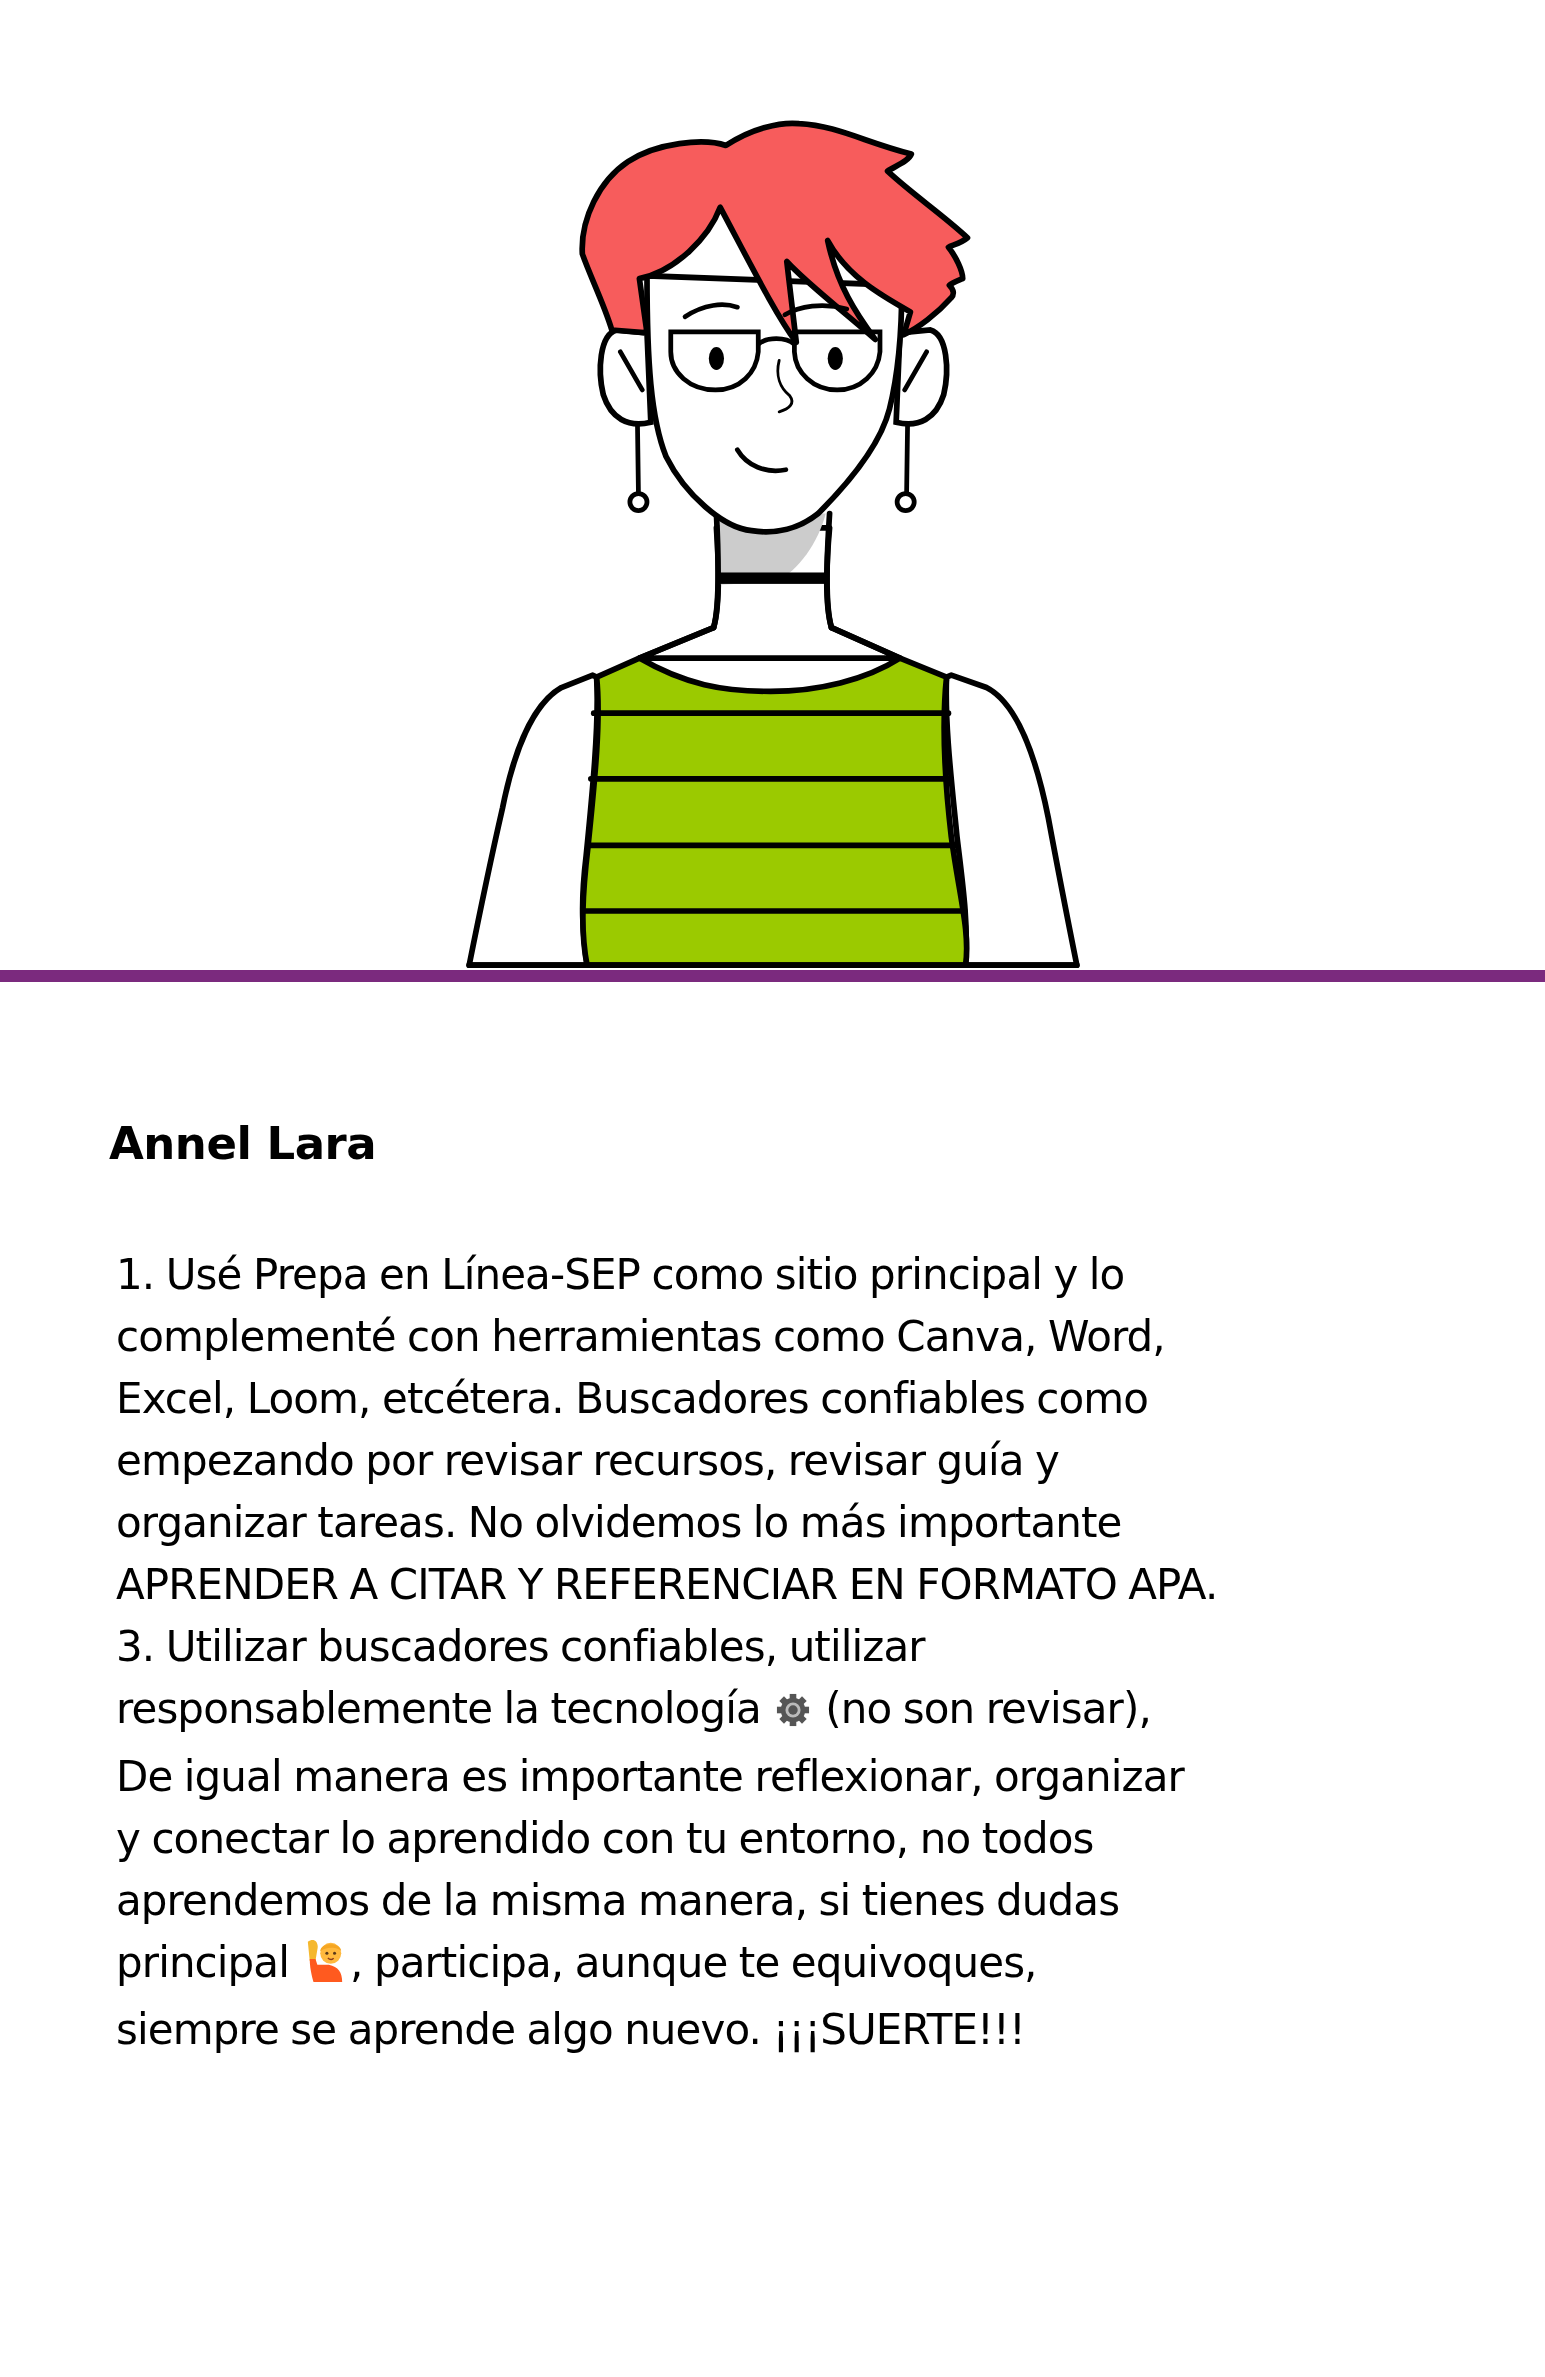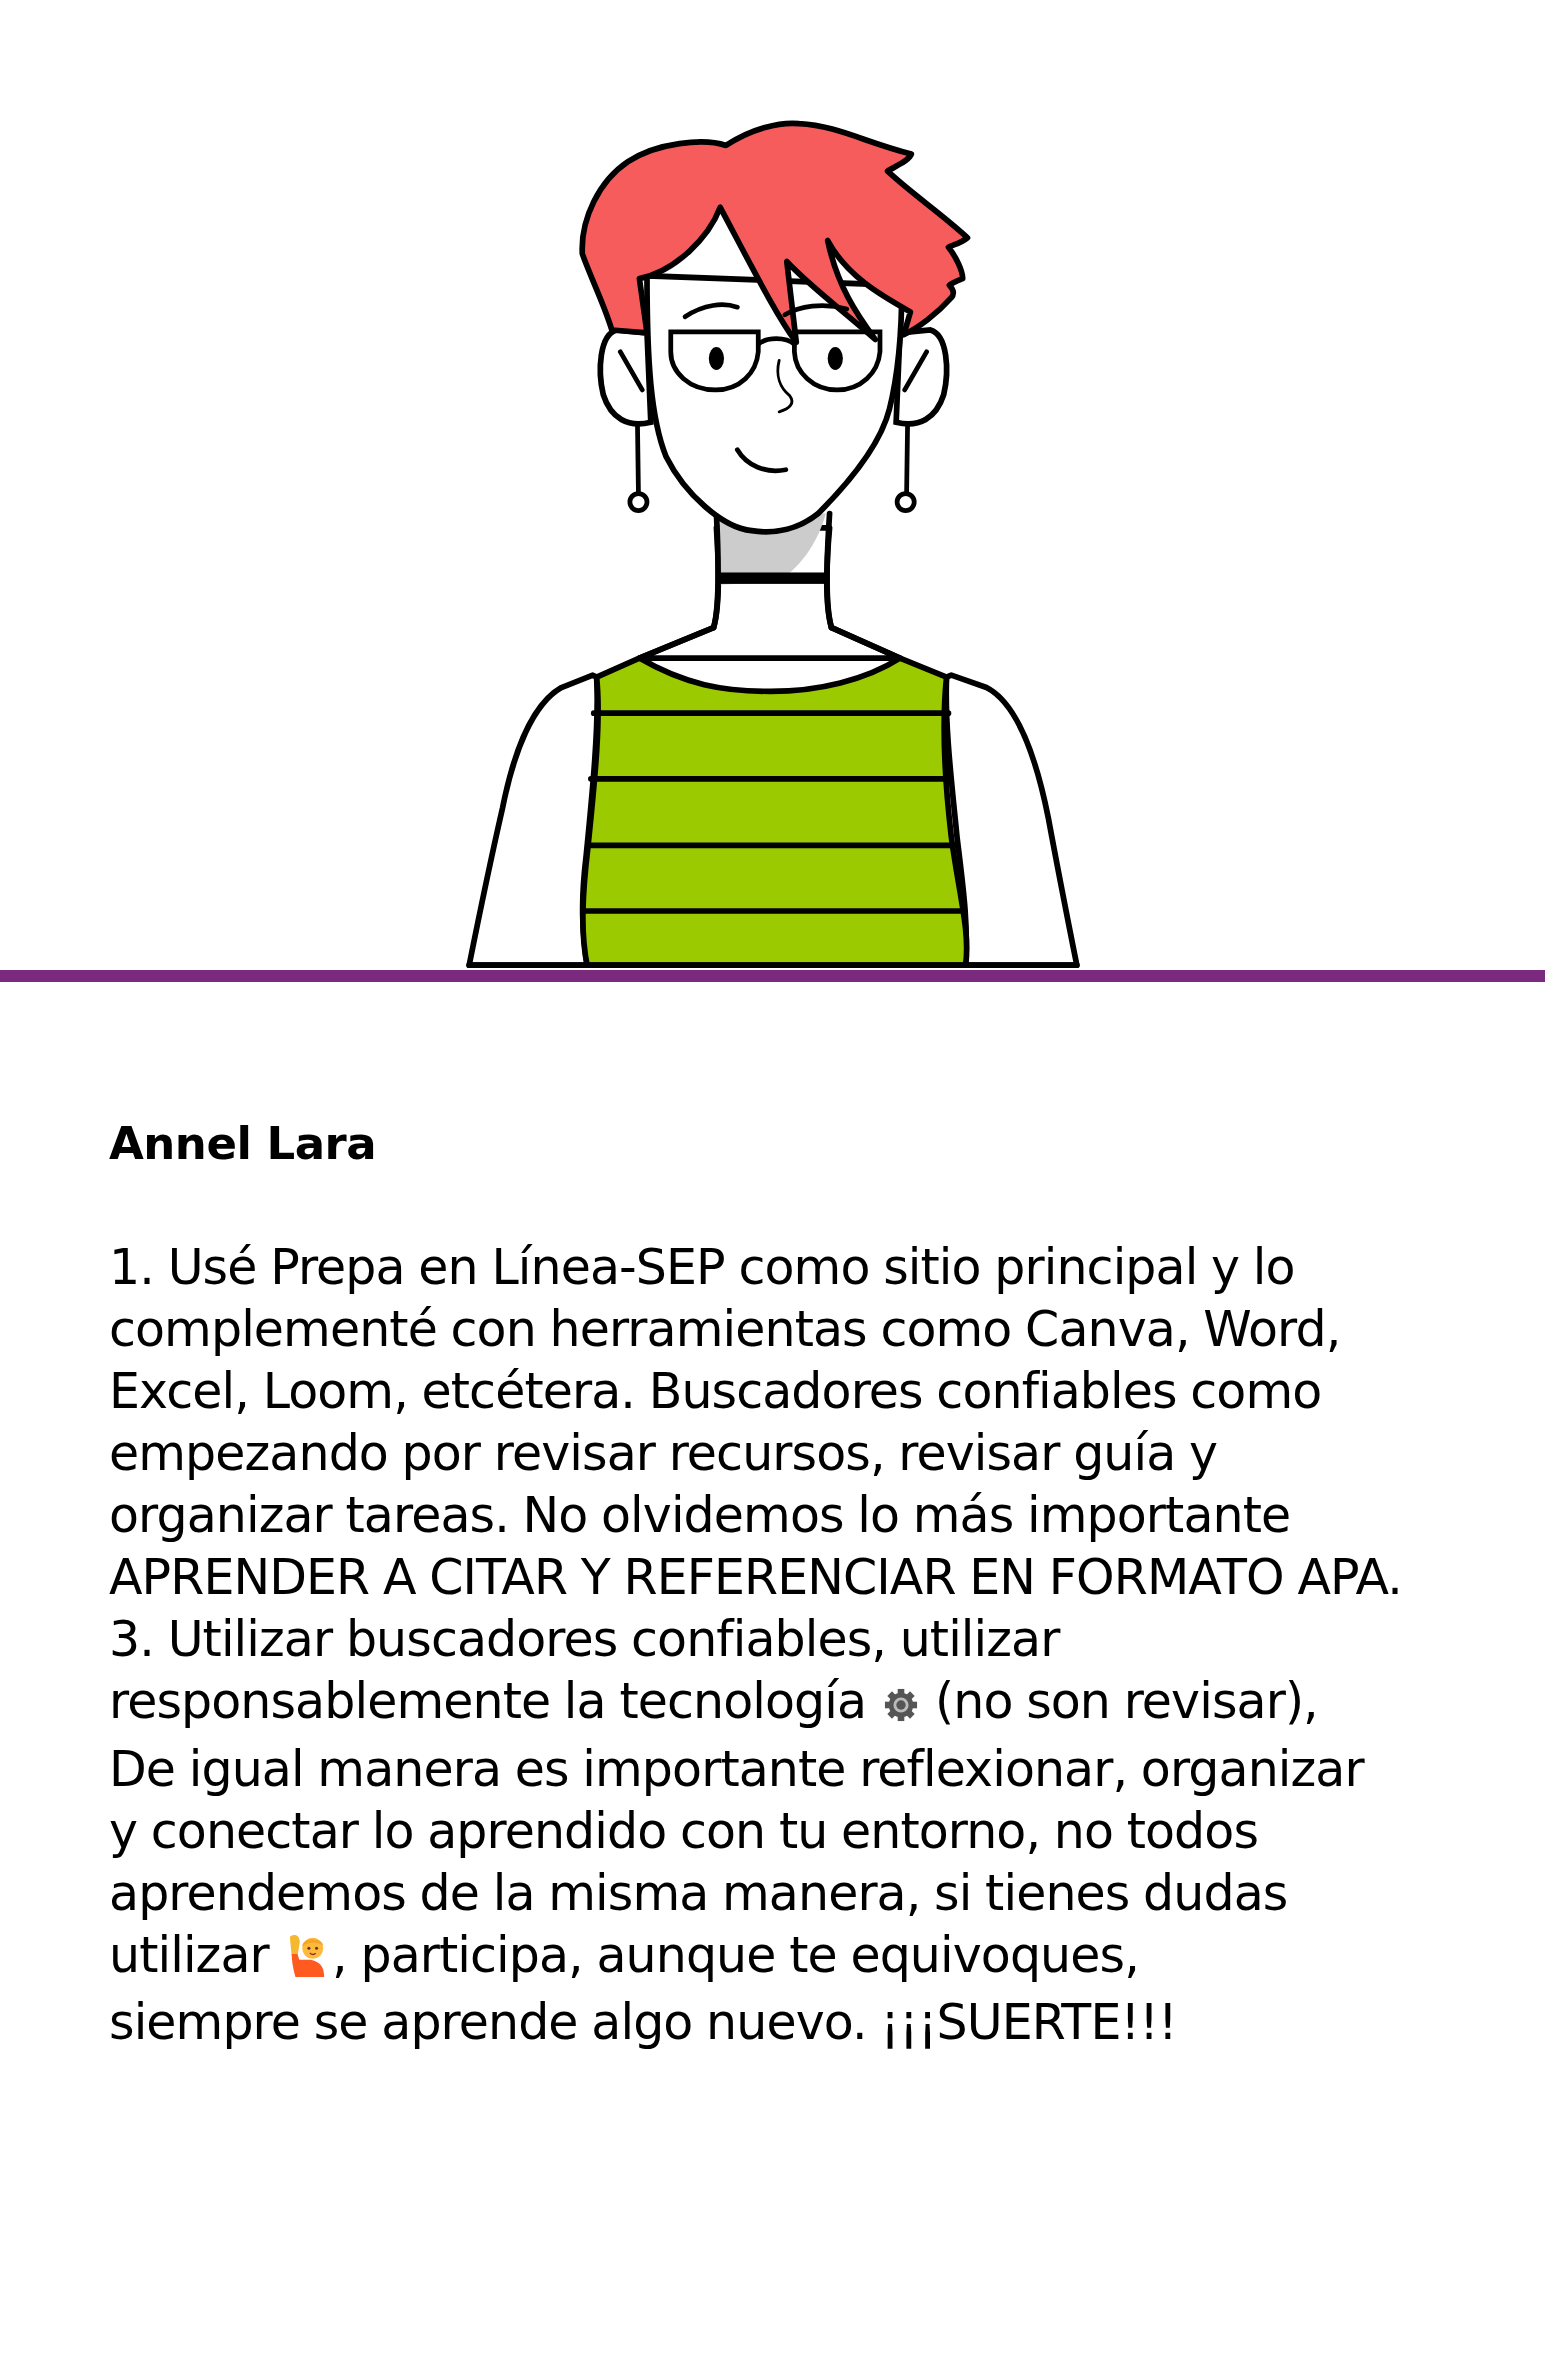--- a/index.html
+++ b/index.html
@@ -3,21 +3,21 @@
 <meta charset="utf-8">
 <style>
   html, body { margin: 0; padding: 0; background: #ffffff; }
   body { width: 1546px; height: 2378px; position: relative; overflow: hidden;
          font-family: "DejaVu Sans", "Liberation Sans", sans-serif; color: #000; }
   .illustration { position: absolute; left: 0; top: 0; width: 1546px; height: 989px; }
   .divider { position: absolute; left: 0; top: 970px; width: 1546px; height: 12.4px; }
   .card-text { position: absolute; left: 109px; top: 1113px; width: 1332px; }
   .author-name { font-weight: bold; font-size: 45px; line-height: 62px; margin: 0; height: 62px; letter-spacing: -0.5px; }
   .spacer { height: 62px; }
-  .body-text { font-size: 49px; line-height: 62px; margin: 0; letter-spacing: -0.9px; word-spacing: -1px; }
+  .body-text { font-size: 42px; line-height: 62px; margin: 7px; letter-spacing: -0.9px; word-spacing: -1px; }
   .line { display: block; white-space: nowrap; }
   .b { font-weight: normal; }
   .emoji { display: inline-block; vertical-align: -5.7px; margin: 0 3.8px; }
 </style>
 </head>
 <body>
 
 <svg class="illustration" viewBox="0 0 1625 1040" xmlns="http://www.w3.org/2000/svg">
   <g stroke="#000" stroke-width="6" stroke-linejoin="round" stroke-linecap="round">
 
@@ -110,21 +110,21 @@
               <rect x="-3.5" y="-17" width="7" height="8" fill="#555" transform="rotate(225)"></rect>
               <rect x="-3.5" y="-17" width="7" height="8" fill="#555" transform="rotate(270)"></rect>
               <rect x="-3.5" y="-17" width="7" height="8" fill="#555" transform="rotate(315)"></rect>
               <circle r="8" fill="#bbb"></circle>
               <circle r="5" fill="#555"></circle>
             </g>
           </svg></span><span> (no son revisar),</span></span>
       <span class="line"><span>De igual manera es importante reflexionar, organizar</span></span>
       <span class="line"><span>y conectar lo aprendido con tu entorno, no todos</span></span>
       <span class="line"><span>aprendemos de la misma manera, si tienes dudas</span></span>
-      <span class="line"><span>utilizar </span><span class="emoji"><svg width="42" height="44" viewBox="0 0 44 46">
+      <span class="line"><span>principal </span><span class="emoji"><svg width="42" height="44" viewBox="0 0 44 46">
             <path d="M4 4 C10 -1 16 4 14 12 L12 24 L6 24 Z" fill="#F5B82E"></path>
             <path d="M6 22 C6 34 10 46 10 46 L40 46 C40 36 36 30 26 28 L14 28 L12 22 Z" fill="#FF5A1F"></path>
             <circle cx="28" cy="16" r="11" fill="#FFB93E"></circle>
             <path d="M17 14 C17 4 39 4 39 14 C36 9 22 9 17 14 Z" fill="#F5A623"></path>
             <circle cx="24" cy="16" r="1.6" fill="#5a3a1a"></circle>
             <circle cx="32" cy="16" r="1.6" fill="#5a3a1a"></circle>
             <path d="M25 21 C27 23 30 23 31 21" stroke="#8a3a1a" stroke-width="1.4" fill="none"></path>
           </svg></span><span>, participa, aunque te equivoques,</span></span>
       <span class="line"><span>siempre se aprende algo nuevo. ¡¡¡SUERTE!!!</span></span>
     </p>

